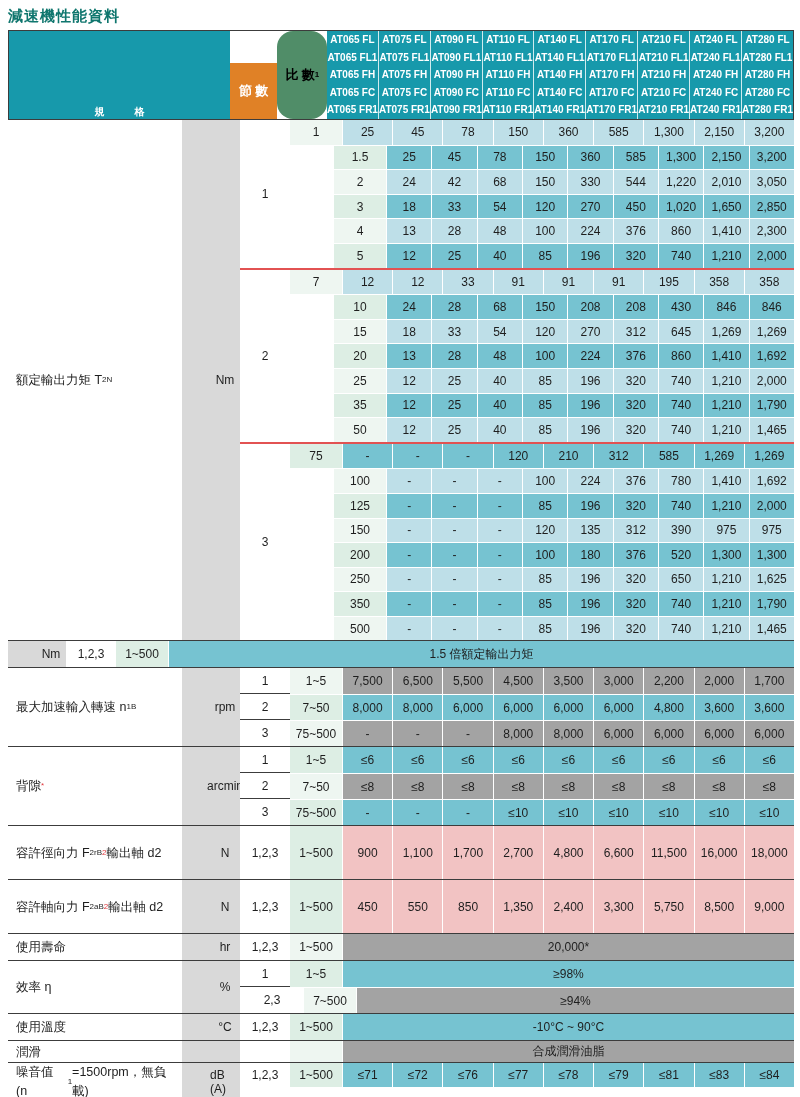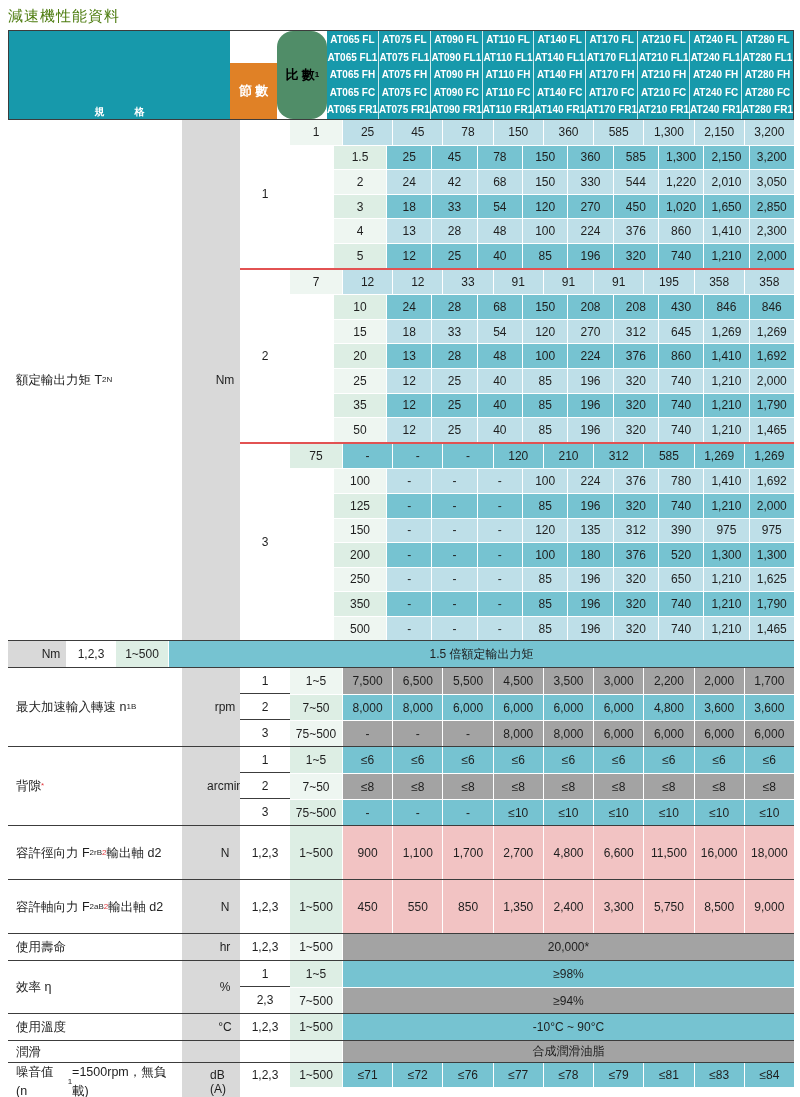--- a/index.html
+++ b/index.html
@@ -3,21 +3,21 @@
 <meta charset="utf-8">
 <style>
   html,body{margin:0;padding:0;background:#fff;}
   body{width:800px;height:1097px;font-family:"Liberation Sans","DejaVu Sans",sans-serif;color:#1e1e1e;}
   *{box-sizing:border-box;}
   sub{font-size:8px;line-height:0;vertical-align:-2px;}
   sup{font-size:8px;line-height:0;vertical-align:4px;}
   .red{color:#e0393e;}
 
   .page{width:800px;height:1097px;overflow:hidden;}
-  .title{margin:7px 15px 4px 8px;font-size:15px;font-weight:normal;color:#4d7c0f;letter-spacing:1px;}
+  .title{margin:7px 15px 4px 8px;font-size:15px;font-weight:bold;color:#0f766e;letter-spacing:1px;}
 
   .tbl{margin-left:8px;width:786px;border-bottom:1px solid #3c3c3c;}
 
   
   .hdr{display:flex;height:90px;border:1px solid #3c3c3c;}
   .hdr-spec{width:232px;background:#1799ab;color:#fff;display:flex;align-items:flex-end;justify-content:center;font-size:10px;font-weight:bold;}
   .hdr-spec span{letter-spacing:3em;margin-right:-3em;}
   .hdr-stage{width:50px;background:#e08126;color:#fff;display:flex;align-items:center;justify-content:center;font-size:13px;font-weight:bold;margin-top:32px;}
   .hdr-stage span{letter-spacing:.25em;margin-right:-.25em;}
   .hdr-ratio{width:52px;background:#508d68;color:#000000;display:flex;align-items:center;justify-content:center;font-size:13px;font-weight:bold;border-radius:16px;}
@@ -597,21 +597,21 @@
             <span>效率 η</span>
           </div>
           <div class="unitcol">%</div>
           <div class="srows">
             <div class="srow dark">
               <div class="scell" style="width: 50px;">1</div>
               <div class="rcell">1~5</div>
               <div class="mval dark">≥98%</div>
             </div>
             <div class="srow light">
-              <div class="scell" style="width: 50px;">2,3</div>
+              <div class="scell" style="width: 64px;">2,3</div>
               <div class="rcell">7~500</div>
               <div class="mval light">≥94%</div>
             </div>
           </div>
         </div>
         <div class="section">
           <div class="lblcol">
             <span>使用溫度</span>
           </div>
           <div class="unitcol">°C</div>

